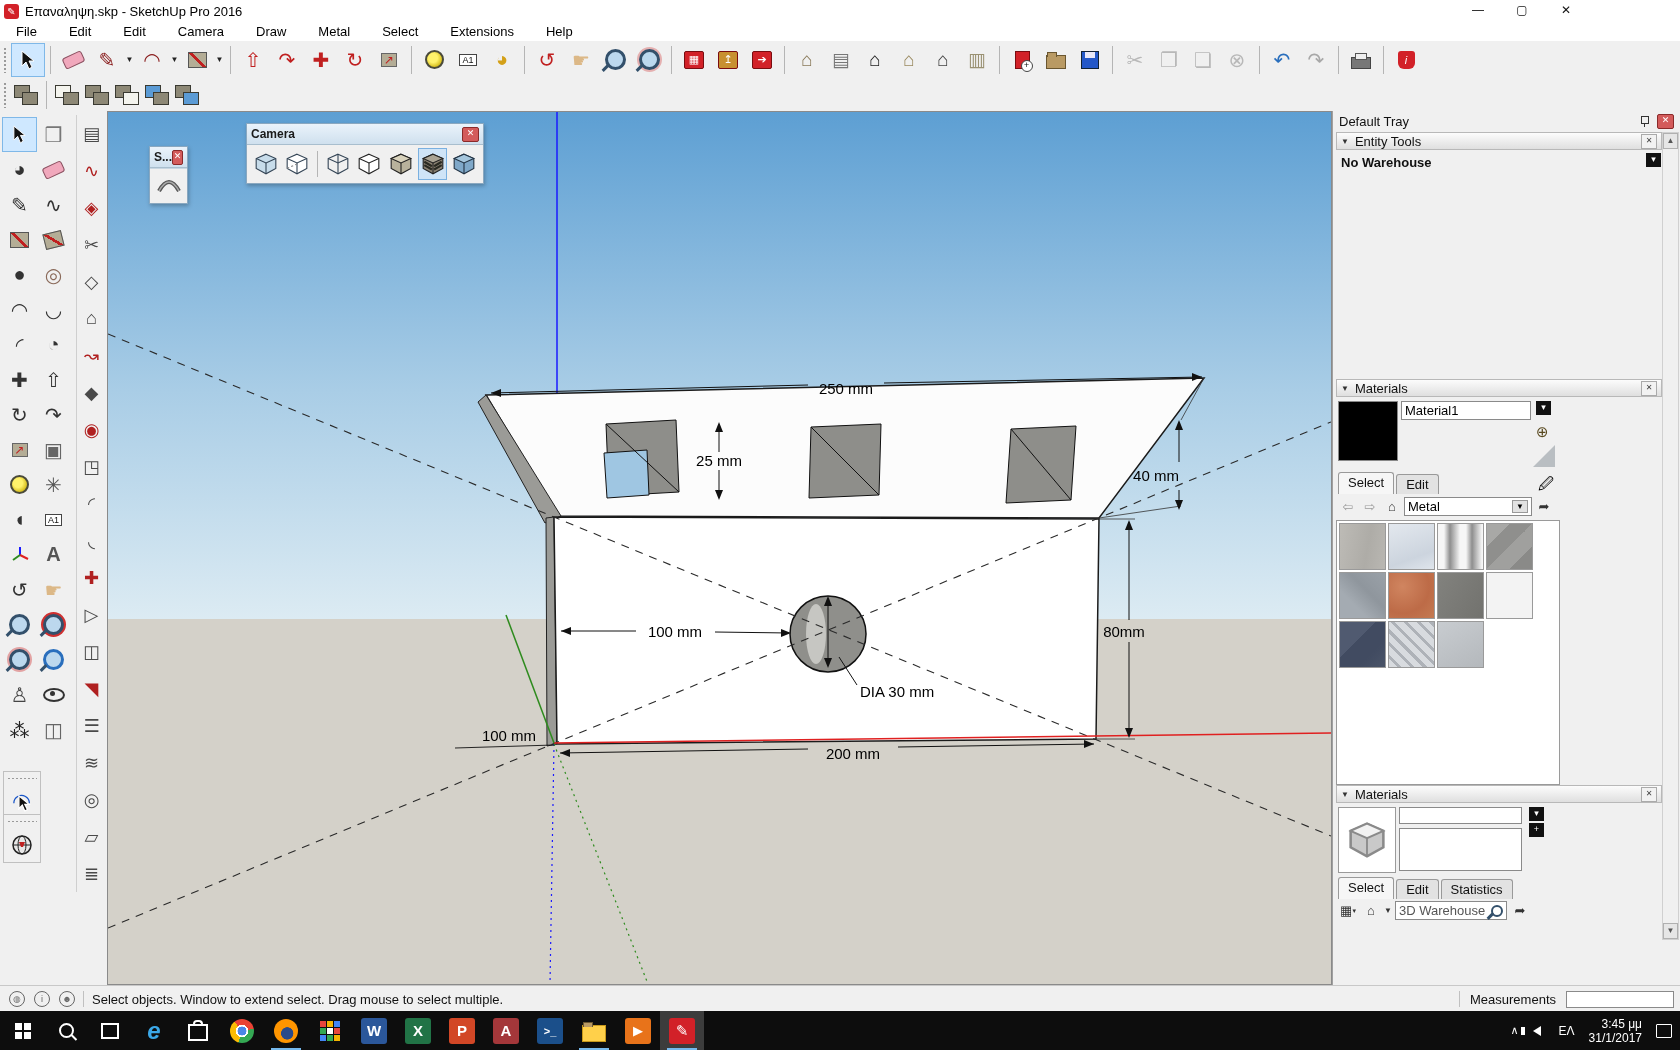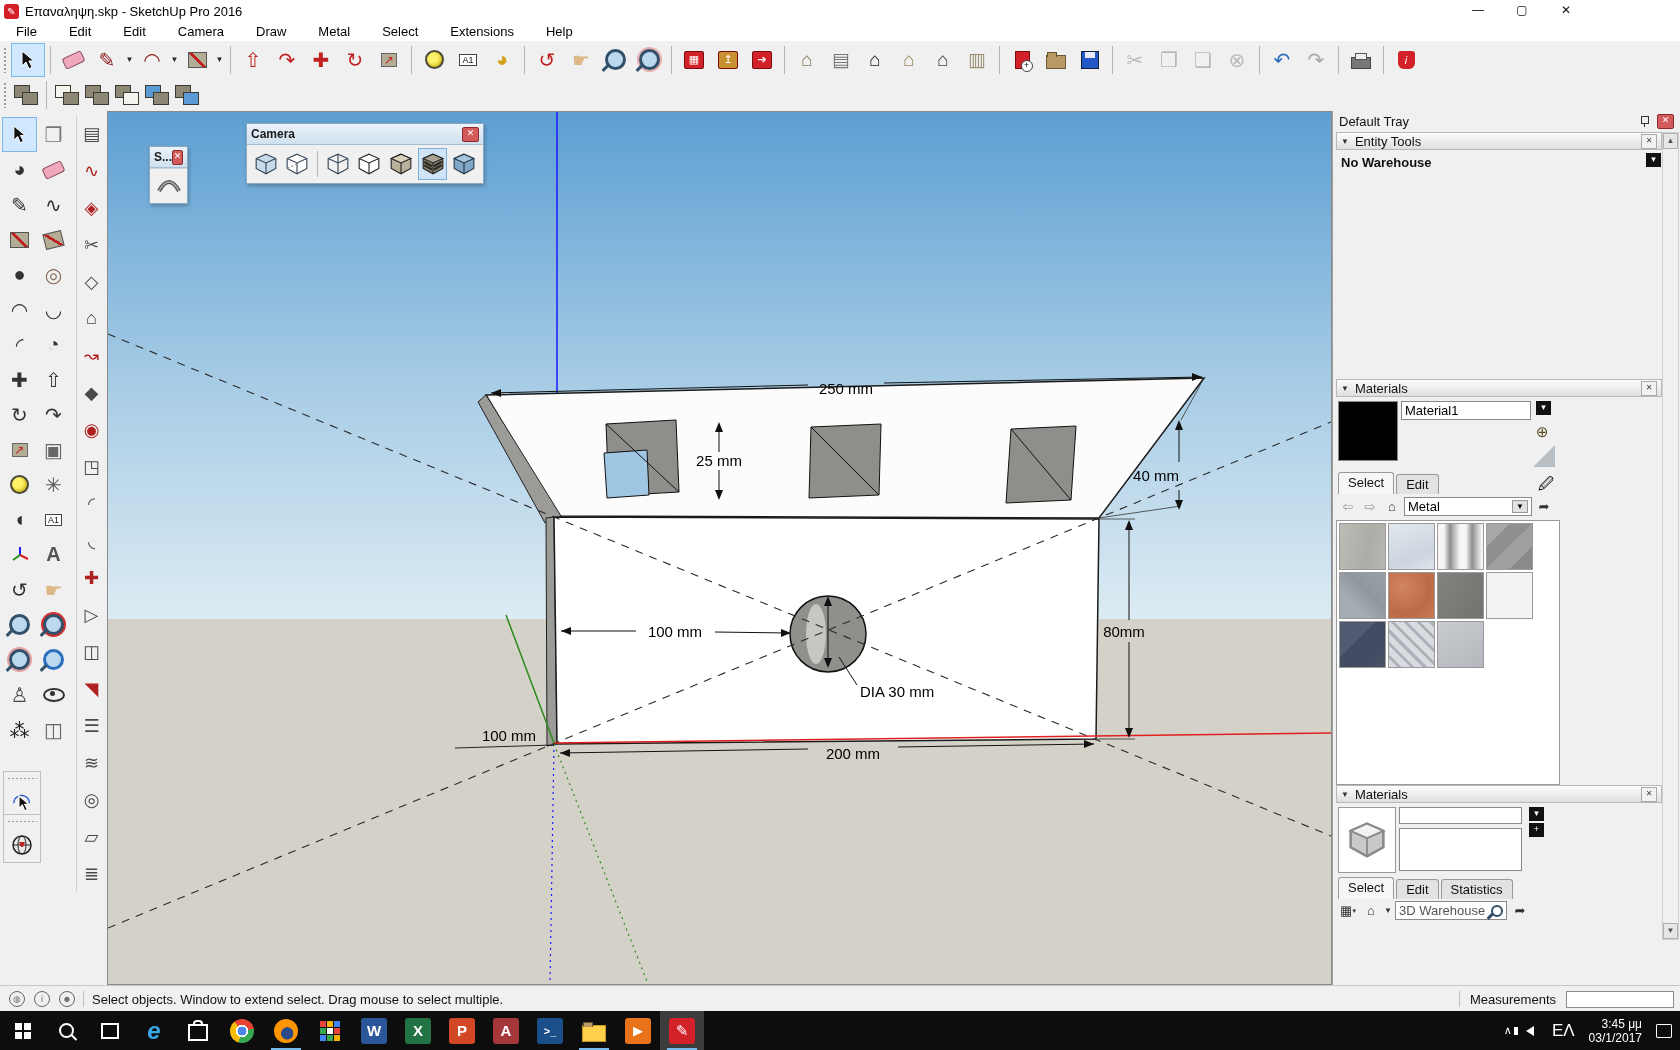--- a/index.html
+++ b/index.html
@@ -125,21 +125,21 @@
   .winlogo{width:7px;height:7px;background:#fff;box-shadow:9px 0 #fff,0 9px #fff,9px 9px #fff;margin:-8px 8px 0 0;}
   .wmag{width:11px;height:11px;border:2px solid #fff;border-radius:50%;position:relative;}
   .wmag:after{content:"";position:absolute;width:2px;height:7px;background:#fff;right:-3px;bottom:-5px;transform:rotate(-45deg);}
   .tview{width:14px;height:12px;border:2px solid #fff;}
   .lettersq{width:26px;height:26px;border-radius:3px;color:#fff;font-weight:bold;font-size:15px;display:flex;align-items:center;justify-content:center;}
   .chrome-ic{width:24px;height:24px;border-radius:50%;background:radial-gradient(circle at 50% 50%,#4a86e8 0 26%,#fff 27% 36%,transparent 37%),conic-gradient(from -40deg,#ea4335 0 33%,#34a853 0 66%,#fbbc05 0 100%);}
   .ff-ic{width:24px;height:24px;border-radius:50%;background:radial-gradient(circle at 55% 60%,#2a4a8a 0 30%,#ff9500 33% 70%,#e66000);}
   .store-ic{width:16px;height:13px;border:2px solid #fff;position:relative;margin-top:4px;}
   .store-ic:before{content:"";position:absolute;top:-6px;left:3px;width:6px;height:4px;border:2px solid #fff;border-bottom:none;border-radius:4px 4px 0 0;}
   .tclock{color:#fff;font-size:12px;text-align:right;line-height:14px;}
-  .tlang{color:#fff;font-size:17px;}
+  .tlang{color:#fff;font-size:12px;}
   .tchev{color:#fff;font-size:11px;}
   .notif-ic{width:14px;height:12px;border:1.5px solid #fff;border-radius:1px;}
   .spk{width:0;height:0;border-top:5px solid transparent;border-bottom:5px solid transparent;border-right:8px solid #fff;position:relative;margin-right:4px;}
   .spk:before{content:"";position:absolute;left:-12px;top:-4px;width:4px;height:8px;background:#fff;}
   
   .eye-sh{width:18px;height:10px;border:2px solid #333;border-radius:50%;position:relative;}
   .eye-sh:after{content:"";position:absolute;left:5px;top:1px;width:5px;height:5px;border-radius:50%;background:#333;}
 </style>
 </head>
 <body>
@@ -767,19 +767,19 @@
     <span class="tki running activeapp">
         <span class="lettersq" style="background:#d22128;">✎</span>
       </span>
 
     <div style="position:absolute;right:8px;height:100%;display:flex;align-items:center;gap:14px;">
       <span class="tchev">∧</span>
       <i class="spk"></i>
       <span class="tlang">ΕΛ</span>
       <div class="tclock">
         <div>3:45 μμ</div>
-        <div>03/1/2017</div>
+        <div>31/1/2017</div>
       </div>
       <i class="notif-ic"></i>
     </div>
   </div>
 
 </div>
 
 </body></html>

